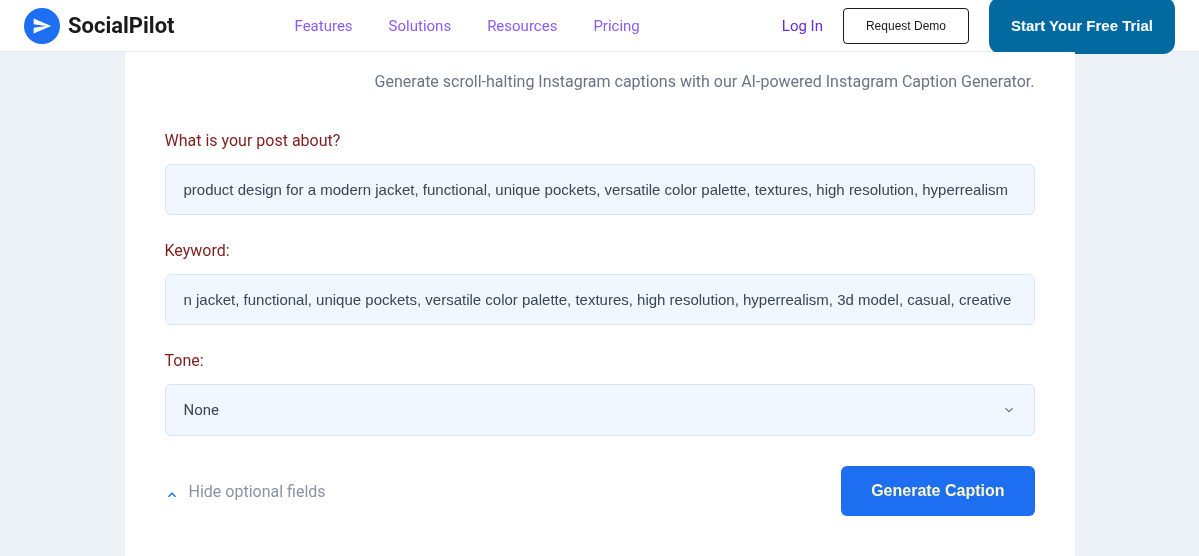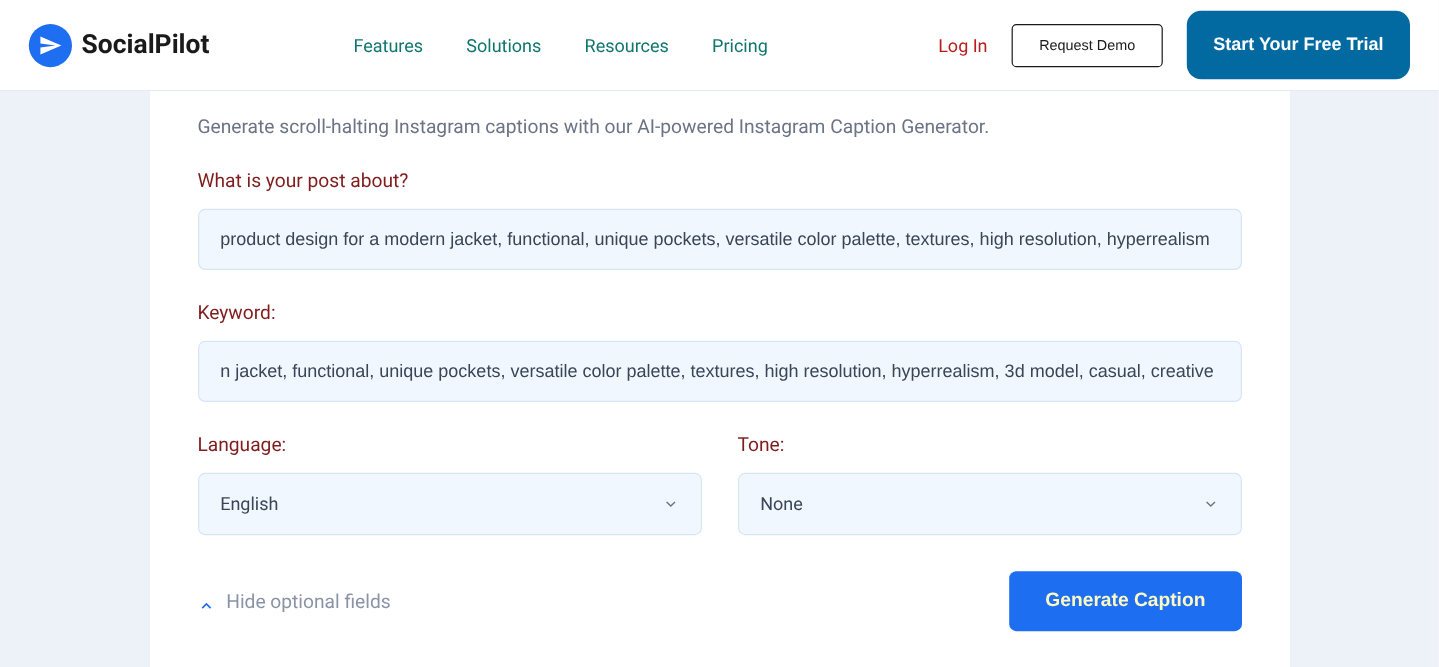--- a/index.html
+++ b/index.html
@@ -4,21 +4,21 @@
   <style>
     * { box-sizing: border-box; margin: 0; padding: 0; }
     body {
       font-family: -apple-system, BlinkMacSystemFont, "Segoe UI", Roboto, Helvetica, Arial, sans-serif;
       background: #edf2f9;
       color: #1e2a3a;
     }
     .topbar {
       background: #fff;
       border-bottom: 1px solid #e6e9ef;
-      height: 76px;
+      height: 52px;
       display: flex;
       align-items: center;
       padding: 0 24px;
     }
     .brand {
       display: flex;
       align-items: center;
       gap: 8px;
     }
     .brand-icon {
@@ -35,33 +35,33 @@
       font-size: 22px;
       font-weight: 700;
       color: #1a1a1a;
     }
     .nav {
       display: flex;
       gap: 36px;
       margin-left: 120px;
     }
     .nav a {
-      color: #0f766e;
+      color: #8b5cf6;
       text-decoration: none;
       font-size: 15px;
       cursor: pointer;
     }
     .topbar-right {
       margin-left: auto;
       display: flex;
       align-items: center;
       gap: 20px;
     }
     .login-link {
-      color: #b91c1c;
+      color: #6d28d9;
       font-size: 15px;
       text-decoration: none;
       cursor: pointer;
     }
     .btn-outline {
       border: 1px solid #1a1a1a;
       background: #fff;
       color: #1a1a1a;
       padding: 10px 22px;
       border-radius: 4px;
@@ -85,22 +85,22 @@
     }
     .card {
       width: 950px;
       background: #fff;
       min-height: 492px;
       padding: 20px 40px 40px 40px;
     }
     .subtitle {
       color: #6b7485;
       font-size: 16px;
-      text-align: left;
-      margin-bottom: 26px;
+      text-align: right;
+      margin-bottom: 40px;
     }
     .field-label {
       font-size: 16px;
       color: #7f1d1d;
       margin-bottom: 14px;
     }
     .input-box {
       width: 100%;
       background: #f1f7fe;
       border: 1px solid #d7e6f7;
@@ -195,31 +195,20 @@
     <p class="subtitle">Generate scroll-halting Instagram captions with our AI-powered Instagram Caption Generator.</p>
 
     <div class="field-label">What is your post about?</div>
     <input class="input-box" type="text" value="product design for a modern jacket, functional, unique pockets, versatile color palette, textures, high resolution, hyperrealism" style="">
 
     <div class="field-label">Keyword:</div>
     <input class="input-box" type="text" value="n jacket, functional, unique pockets, versatile color palette, textures, high resolution, hyperrealism, 3d model, casual, creative" style="">
 
     <div class="row">
       <div class="col">
-        <div class="field-label">Language:</div>
-        <div class="select-box">
-          <span>English</span>
-          <span class="chevron">
-            <svg viewBox="0 0 24 24">
-                <polyline points="6 9 12 15 18 9"></polyline>
-              </svg>
-          </span>
-        </div>
-      </div>
-      <div class="col">
         <div class="field-label">Tone:</div>
         <div class="select-box">
           <span>None</span>
           <span class="chevron">
             <svg viewBox="0 0 24 24">
                 <polyline points="6 9 12 15 18 9"></polyline>
               </svg>
           </span>
         </div>
       </div>

